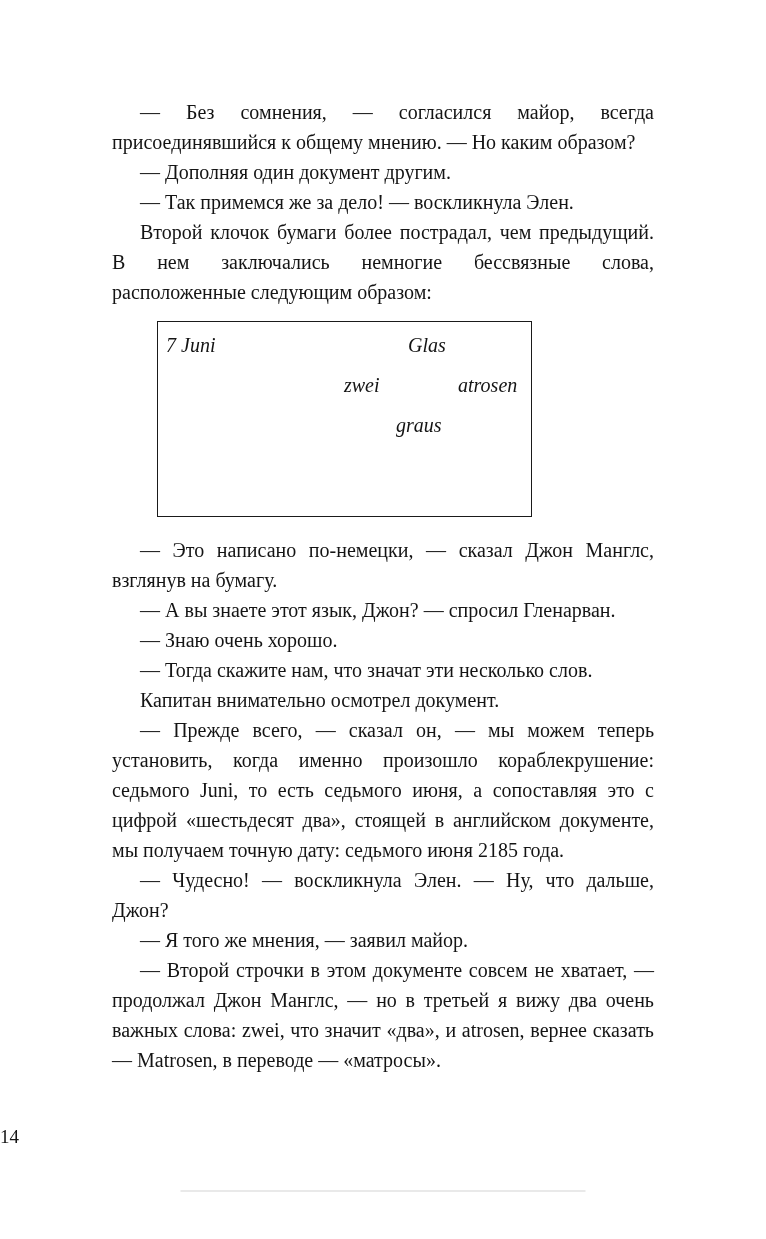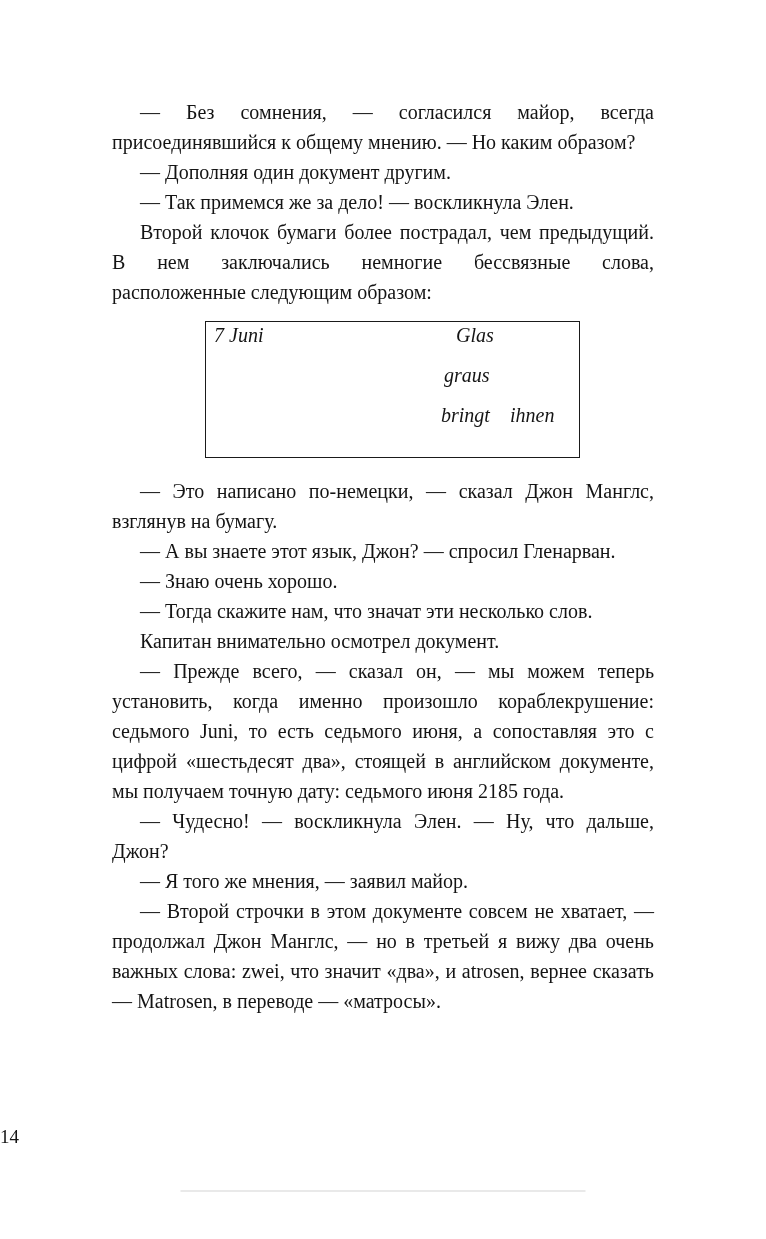--- a/index.html
+++ b/index.html
@@ -28,23 +28,24 @@
     font-size: 20px;
     line-height: 30px;
     text-align: justify;
     text-indent: 28px;
     hyphens: auto;
     -webkit-hyphens: auto;
   }
   .fragment-box {
     box-sizing: border-box;
     width: 375px;
-    height: 137px;
-    margin: 14px 0 18px 93px;
+    height: 196px;
+    margin: 14px 0 18px 45px;
     border: 1.5px solid #1a1a1a;
+    padding-top: 10px;
     background: #ffffff;
   }
   .fl {
     position: relative;
     height: 40px;
   }
   .fword {
     position: absolute;
     top: 2px;
     font-style: italic;
@@ -88,25 +89,25 @@
     <p class="para">— Дополняя один документ другим.</p>
     <p class="para">— Так примемся же за дело! — воскликнула Элен.</p>
     <p class="para">Второй клочок бумаги более пострадал, чем предыдущий. В нем заключались немногие бессвязные слова, расположенные следующим образом:</p>
 
     <div class="fragment-box">
       <div class="fl">
         <span class="fword p00">7 Juni</span>
         <span class="fword p01">Glas</span>
       </div>
       <div class="fl">
-        <span class="fword p20">graus</span>
+        <span class="fword p10">zwei</span>
+        <span class="fword p11">atrosen</span>
       </div>
       <div class="fl">
-        <span class="fword p30">bringt</span>
-        <span class="fword p31">ihnen</span>
+        <span class="fword p20">graus</span>
       </div>
     </div>
 
     <p class="para">— Это написано по-немецки, — сказал Джон Манглс, взглянув на бумагу.</p>
     <p class="para">— А вы знаете этот язык, Джон? — спросил Гленарван.</p>
     <p class="para">— Знаю очень хорошо.</p>
     <p class="para">— Тогда скажите нам, что значат эти несколько слов.</p>
     <p class="para">Капитан внимательно осмотрел документ.</p>
     <p class="para">— Прежде всего, — сказал он, — мы можем теперь установить, когда именно произошло кораблекрушение: седьмого Juni, то есть седьмого июня, а сопоставляя это с цифрой «шестьдесят два», стоящей в английском документе, мы получаем точную дату: седьмого июня 2185 года.</p>
     <p class="para">— Чудесно! — воскликнула Элен. — Ну, что дальше, Джон?</p>

